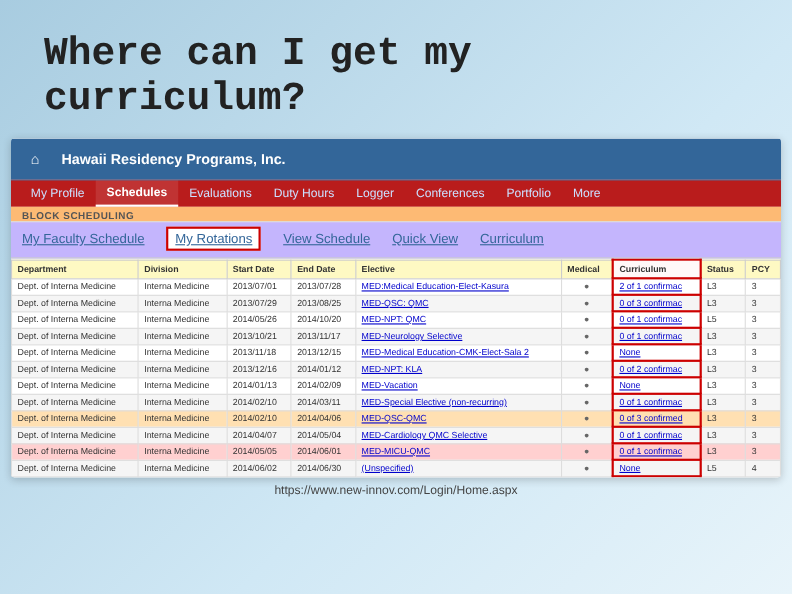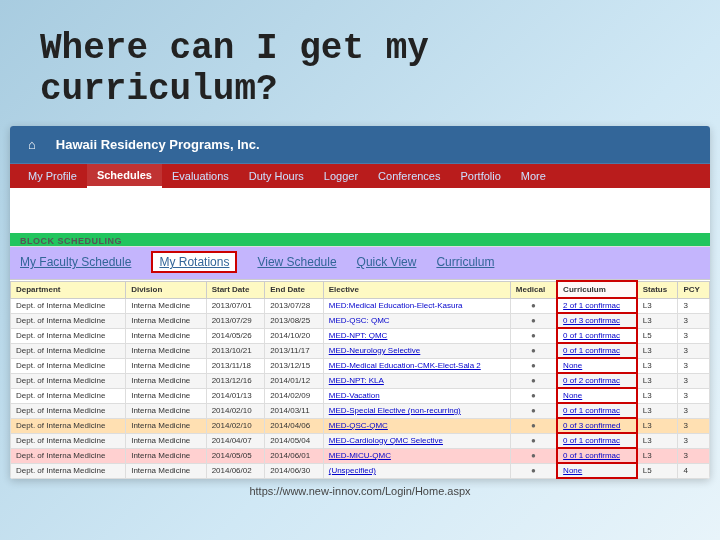--- a/index.html
+++ b/index.html
@@ -79,24 +79,23 @@
       padding: 5px 8px;
     }
 
     
     .sub-nav-label {
       font-size: 9px;
       color: #555;
       font-weight: bold;
       padding: 3px 10px 0 10px;
       letter-spacing: 0.5px;
-      background: #22c55e;
+      background: #fdba74;
       border-bottom: 1px solid #ddd;
       text-transform: uppercase;
-      margin-top: 45px;
     }
     .sub-nav {
       background: #c4b5fd;
       display: flex;
       align-items: center;
       padding: 4px 10px 6px 10px;
       gap: 20px;
       border-bottom: 1px solid #ccc;
     }
     .sub-nav-item {
@@ -206,32 +205,32 @@
             <th>Status</th>
             <th>PCY</th>
           </tr>
         </thead>
         <tbody id="table-body">
         <tr>
               <td>Dept. of Interna Medicine</td>
               <td>Interna Medicine</td>
               <td>2013/07/01</td>
               <td>2013/07/28</td>
-              <td style="color: rgb(0, 0, 204); ">MED:Medical Education-Elect-Kasura</td>
+              <td style="color: rgb(0, 0, 204); text-decoration: underline;">MED:Medical Education-Elect-Kasura</td>
               <td style="color: rgb(102, 102, 102); text-align: center;">●</td>
               <td style="border: 2px solid rgb(204, 0, 0); color: rgb(0, 0, 204); text-decoration: underline;">2 of 1 confirmac</td>
               <td>L3</td>
               <td>3</td>
             </tr>
             <tr>
               <td>Dept. of Interna Medicine</td>
               <td>Interna Medicine</td>
               <td>2013/07/29</td>
               <td>2013/08/25</td>
-              <td style="color: rgb(0, 0, 204); ">MED-QSC: QMC</td>
+              <td style="color: rgb(0, 0, 204); text-decoration: underline;">MED-QSC: QMC</td>
               <td style="color: rgb(102, 102, 102); text-align: center;">●</td>
               <td style="border: 2px solid rgb(204, 0, 0); color: rgb(0, 0, 204); text-decoration: underline;">0 of 3 confirmac</td>
               <td>L3</td>
               <td>3</td>
             </tr>
             <tr>
               <td>Dept. of Interna Medicine</td>
               <td>Interna Medicine</td>
               <td>2014/05/26</td>
               <td>2014/10/20</td>

